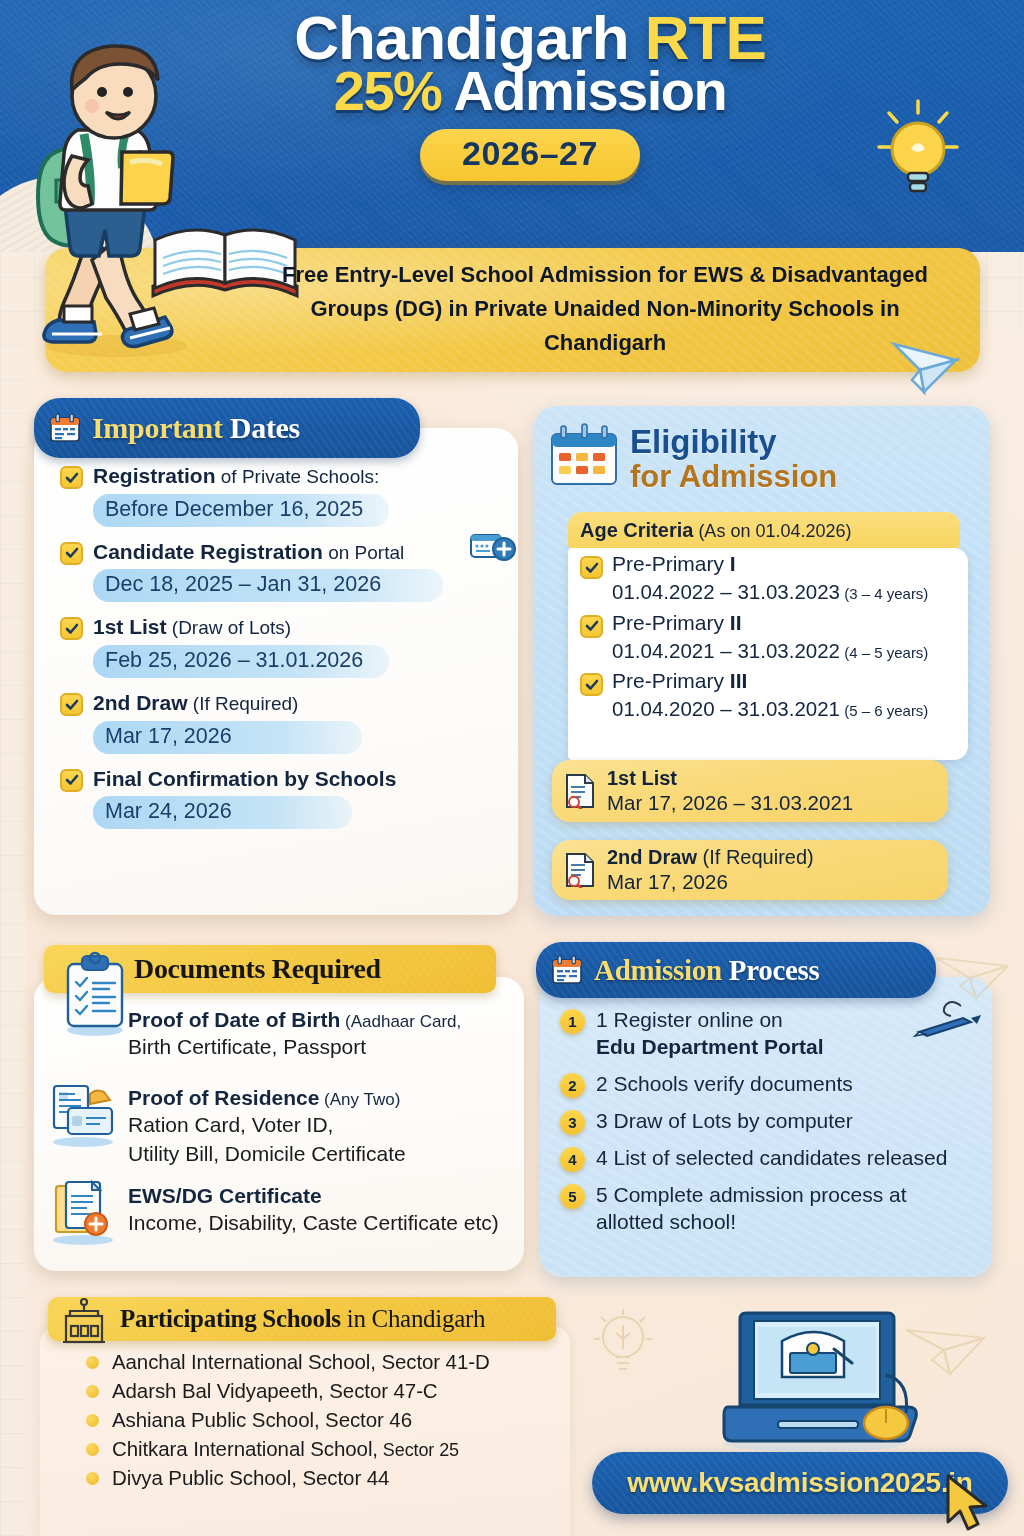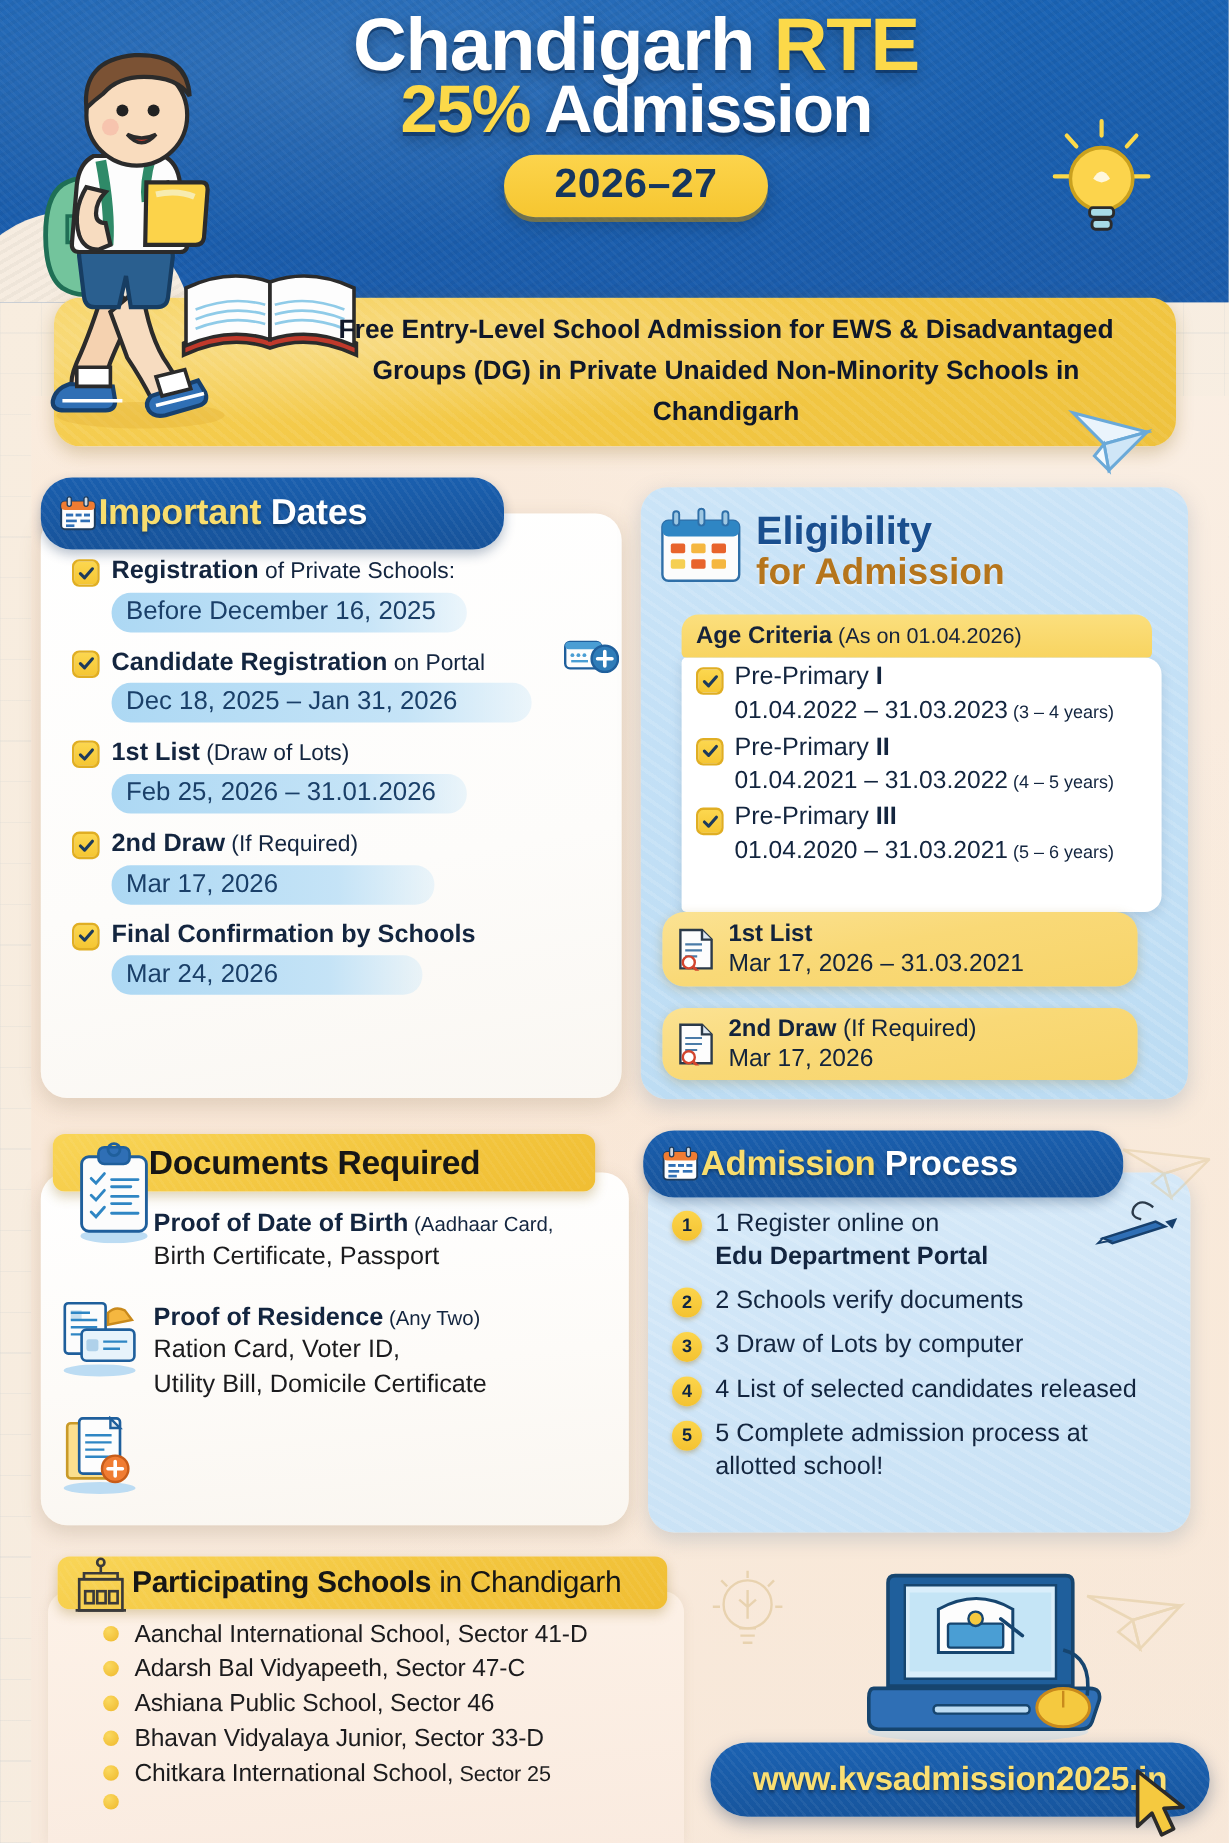--- a/index.html
+++ b/index.html
@@ -99,22 +99,23 @@
 
   
   .card { position: absolute; border-radius: 22px; }
 
   
   .ribbon {
     position:absolute; z-index: 6;
     background: linear-gradient(180deg,#1a5fae 0%, #17539a 100%);
     border-radius: 26px;
     box-shadow: 0 4px 10px rgba(20,50,90,.3);
-    display:flex; align-items:center; gap:0;
+    display:flex; align-items:center; gap:10px;
     padding: 0 28px 0 14px;
+    font-family: Liberation Serif, serif;
   }
   .ribbon::after{
     content:""; position:absolute; inset:0; border-radius:26px;
     background: repeating-linear-gradient(55deg, rgba(255,255,255,.05) 0 2px, transparent 2px 6px);
     pointer-events:none;
   }
   .ribbon-text { font-size: 30px; font-weight: 800; color:#fff; letter-spacing:-.3px; z-index:2;
                  text-shadow: 0 2px 3px rgba(0,0,0,.35); white-space:nowrap;}
   .ribbon-text .y { color:#f8dd6e; }
 
@@ -610,20 +611,24 @@
       <ellipse cx="35" cy="60" rx="30" ry="5" fill="#bcdcf3"></ellipse>
       <rect x="8" y="6" width="36" height="46" rx="3" fill="#fbdf8e" stroke="#c99a28" stroke-width="2.2"></rect>
       <rect x="18" y="2" width="34" height="46" rx="3" fill="#fdfdfd" stroke="#1f5f9c" stroke-width="2.2"></rect>
       <path d="M44 2 l8 8 h-8z" fill="#dfe8f0" stroke="#1f5f9c" stroke-width="2"></path>
       <g stroke="#2f86c4" stroke-width="2">
           <path d="M23 16 h22 M23 22 h22 M23 28 h16 M23 34 h22"></path>
         </g>
       <circle cx="48" cy="44" r="11" fill="#f07c32" stroke="#c85c18" stroke-width="2"></circle>
       <path d="M48 38 v12 M42 44 h12" stroke="#fff" stroke-width="3" stroke-linecap="round"></path>
     </svg>
+    <div class="doc-body">
+      <div class="doc-t"><b>EWS/DG Certificate</b></div>
+      <div class="doc-sub">Income, Disability, Caste Certificate etc)</div>
+    </div>
   </div>
 </div>
 
 <div class="card" id="card-proc"></div>
 <div class="ribbon" id="ribbon-proc">
   <svg width="34" height="34" viewBox="0 0 34 34" style="z-index:2">
     <rect x="3" y="7" width="28" height="23" rx="3" fill="#fdfdfd" stroke="#1d3b5c" stroke-width="1.6"></rect>
     <rect x="3" y="7" width="28" height="7" rx="3" fill="#f07c32"></rect>
     <rect x="8" y="3" width="3.4" height="8" rx="1.7" fill="#cfd8e0" stroke="#1d3b5c" stroke-width="1.1"></rect>
     <rect x="22" y="3" width="3.4" height="8" rx="1.7" fill="#cfd8e0" stroke="#1d3b5c" stroke-width="1.1"></rect>
@@ -701,28 +706,25 @@
   <div class="sch-row">
     <span class="bullet"></span>
     <span class="sch-t"><span>Adarsh Bal Vidyapeeth,</span><span> Sector 47-C</span></span>
   </div>
   <div class="sch-row">
     <span class="bullet"></span>
     <span class="sch-t"><span>Ashiana Public School,</span><span> Sector 46</span></span>
   </div>
   <div class="sch-row">
     <span class="bullet"></span>
-    <span class="sch-t"><span>Bhavan Vidyalaya Junior,</span><span> Sector 33-D</span></span>
+    <span class="sch-t"><span>Chitkara International School,</span><span class="sm"> Sector 25</span></span>
   </div>
   <div class="sch-row">
     <span class="bullet"></span>
-    <span class="sch-t"><span>Chitkara International School,</span><span class="sm"> Sector 25</span></span>
-  </div>
-  <div class="sch-row">
-    <span class="bullet"></span>
+    <span class="sch-t"><span>Divya Public School,</span><span> Sector 44</span></span>
   </div>
 </div>
 
 <svg class="bulb-outline" viewBox="0 0 62 78">
   <g fill="none" stroke="#d9bd86" stroke-width="2">
     <circle cx="31" cy="32" r="20"></circle>
     <path d="M24 52 h14 M25 58 h12 M27 64 h8"></path>
     <path d="M31 20 v24 M24 28 l7 6 l7 -6"></path>
     <path d="M31 4 v6 M9 12 l5 5 M53 12 l-5 5 M2 34 h6 M54 34 h6"></path>
   </g>

